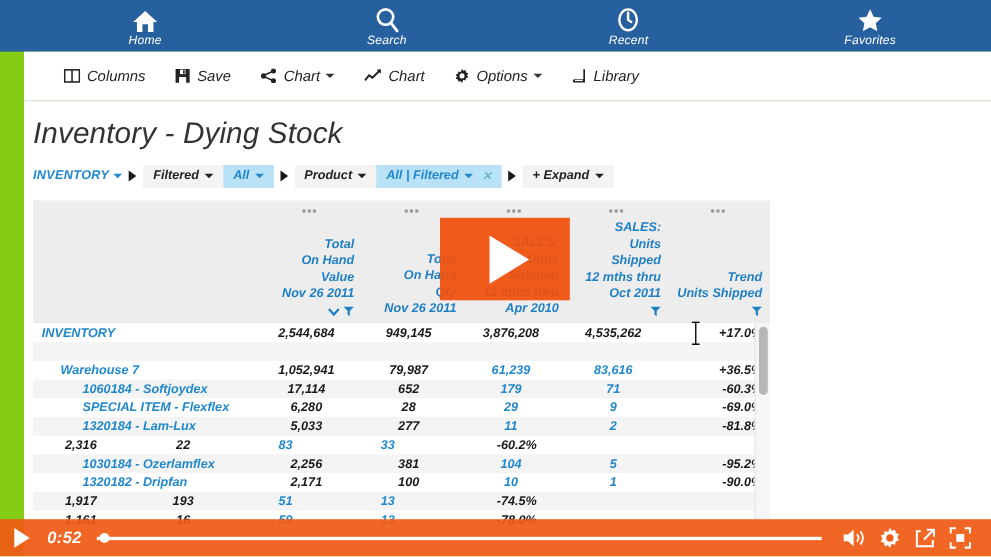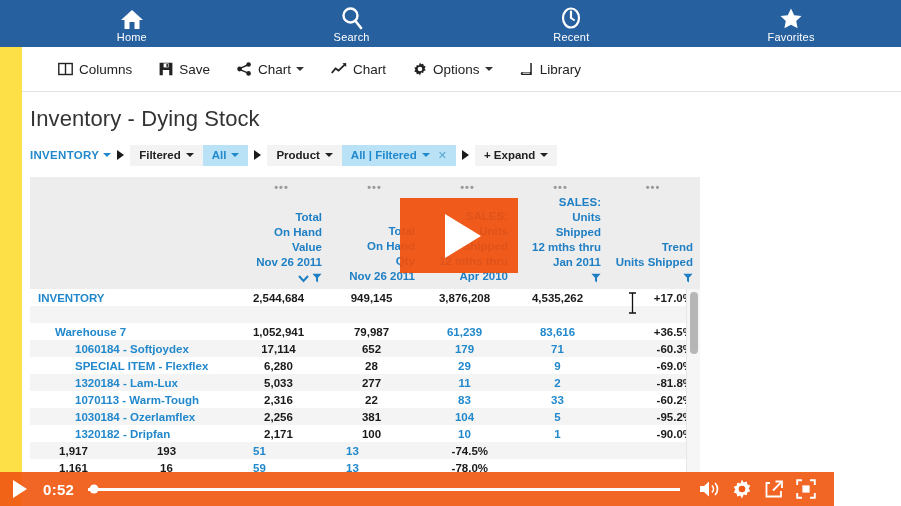--- a/index.html
+++ b/index.html
@@ -5,22 +5,23 @@
   * { box-sizing: border-box; margin: 0; padding: 0; }
   html, body {
     width: 901px; height: 506px;
     font-family: "Liberation Sans", sans-serif;
     background: #ffffff;
     overflow: hidden;
   }
   #app {
     position: relative;
     width: 901px; height: 506px;
-    background: #fde047;
+    background: #84cc16;
     overflow: hidden;
+    font-style: italic;
   }
 
   
   .topnav {
     position: absolute; left: 0; top: 0;
     width: 901px; height: 47px;
     background: #27609f;
     display: flex;
     align-items: stretch;
   }
@@ -71,21 +72,21 @@
   }
 
   
   .page {
     position: absolute; left: 22px; top: 92px;
     width: 879px; height: 414px;
     background: #ffffff;
     padding-left: 8px;
   }
   .page-title {
-    font-size: 22px; font-weight: 400;
+    font-size: 27px; font-weight: 400;
     color: #333333;
     padding: 14px 0 0 0;
     letter-spacing: .1px;
   }
 
   
   .crumbs {
     display: flex; align-items: center;
     margin-top: 12px;
     height: 22px;
@@ -249,21 +250,21 @@
     border-top: 22px solid transparent;
     border-bottom: 22px solid transparent;
     border-left: 36px solid #ffffff;
     margin-left: 8px;
   }
 
   
   .controls {
     position: absolute;
     left: 0; bottom: 0;
-    width: 834px; height: 34px;
+    width: 901px; height: 34px;
     background: rgba(240, 90, 20, 0.93);
     display: flex; align-items: center;
     z-index: 50;
     color: #ffffff;
   }
   .ctl-play {
     width: 0; height: 0;
     border-top: 9px solid transparent;
     border-bottom: 9px solid transparent;
     border-left: 14px solid #ffffff;
@@ -507,21 +508,21 @@
             <span>12 mths thru</span>
             <span>Apr 2010</span>
           </div>
 
           <div class="th col-n">
             <span class="dots">•••</span>
             <span>SALES:</span>
             <span>Units</span>
             <span>Shipped</span>
             <span>12 mths thru</span>
-            <span>Jan 2011</span>
+            <span>Oct 2011</span>
             <span class="th-icons">
               <span>
                 <svg width="10" height="10" viewBox="0 0 10 10">
                     <polygon points="0.4,0.8 9.6,0.8 6,4.8 6,9.4 4,8 4,4.8" fill="#1f7fc4"></polygon>
                   </svg>
               </span>
             </span>
           </div>
 
           <div class="th col-trend">
@@ -582,21 +583,20 @@
           </div>
           <div class="trow alt">
             <div class="cell-name lvl2">1320184 - Lam-Lux</div>
             <div class="cell-n">5,033</div>
             <div class="cell-n">277</div>
             <div class="cell-n link">11</div>
             <div class="cell-n link">2</div>
             <div class="cell-trend">-81.8%</div>
           </div>
           <div class="trow">
-            <div class="cell-name lvl2">1070113 - Warm-Tough</div>
             <div class="cell-n">2,316</div>
             <div class="cell-n">22</div>
             <div class="cell-n link">83</div>
             <div class="cell-n link">33</div>
             <div class="cell-trend">-60.2%</div>
           </div>
           <div class="trow alt">
             <div class="cell-name lvl2">1030184 - Ozerlamflex</div>
             <div class="cell-n">2,256</div>
             <div class="cell-n">381</div>

